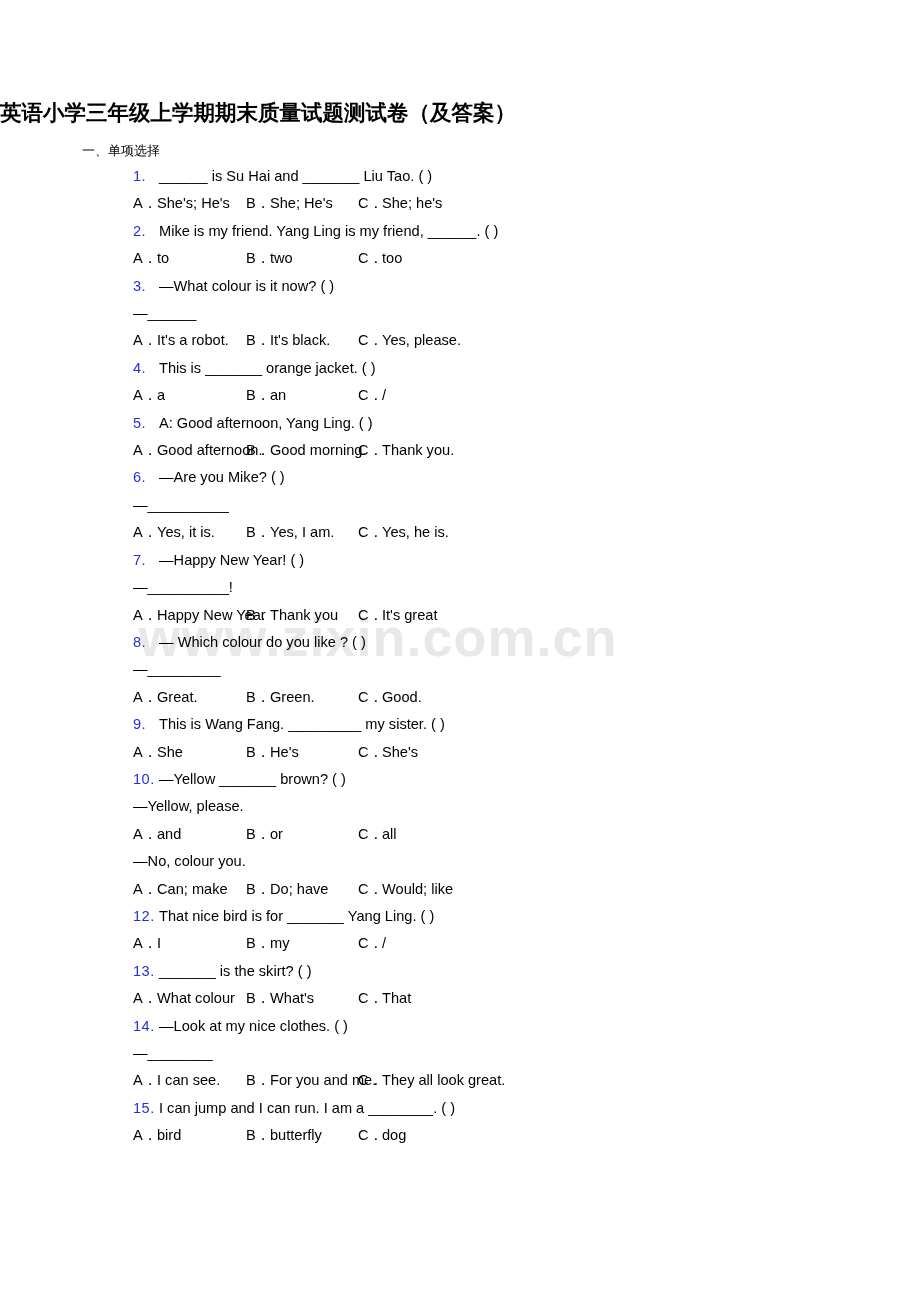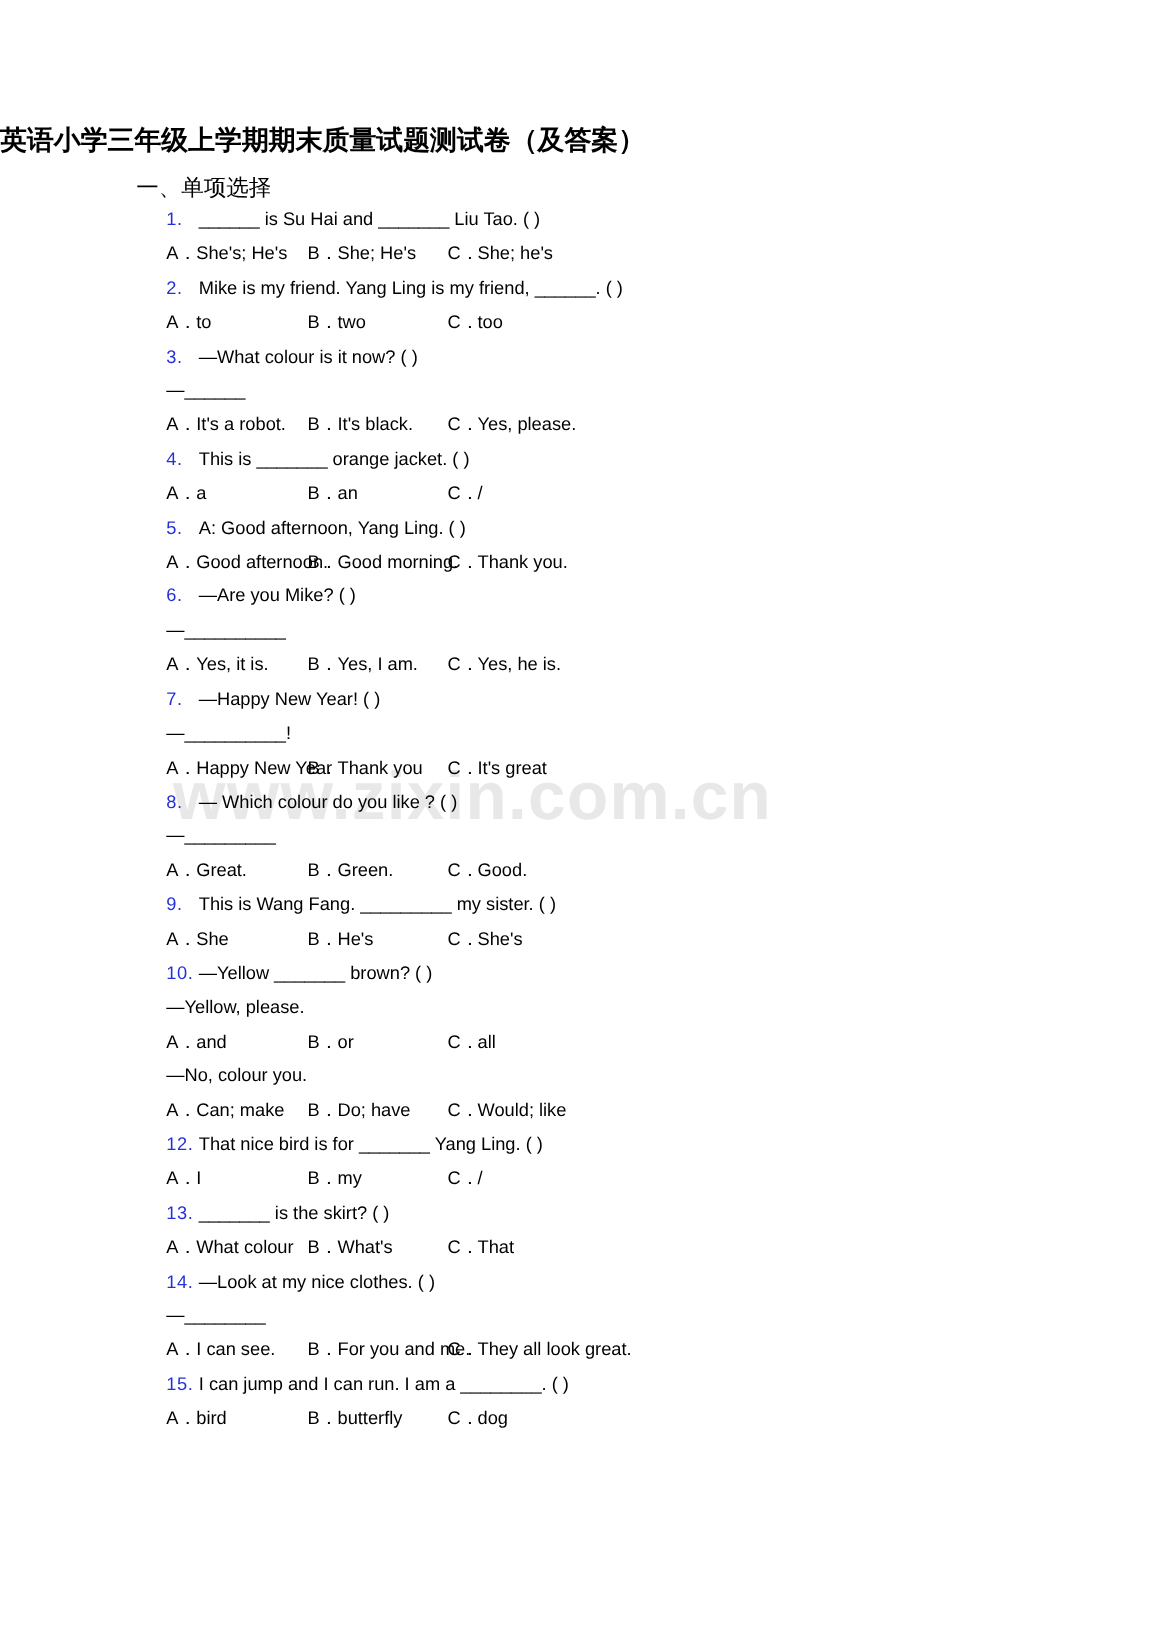--- a/index.html
+++ b/index.html
@@ -55,25 +55,25 @@
     text-align: left;
     line-height: 28px;
     letter-spacing: 0px;
     margin: 0 0 4px 0;
     padding-right: 8px;
     color: #000;
   }
 
   .section-heading {
     font-family: "DejaVu Serif", "Liberation Serif", serif;
-    font-size: 18px;
+    font-size: 13px;
     font-weight: 400;
     line-height: 23px;
     margin: 12px 0 1px 0;
-    padding-left: 109px;
+    padding-left: 82px;
     color: #000;
   }
 
   .q-block {
     padding-left: 133px;
   }
 
   .line {
     line-height: 27.4px;
     font-size: 14.6px;

